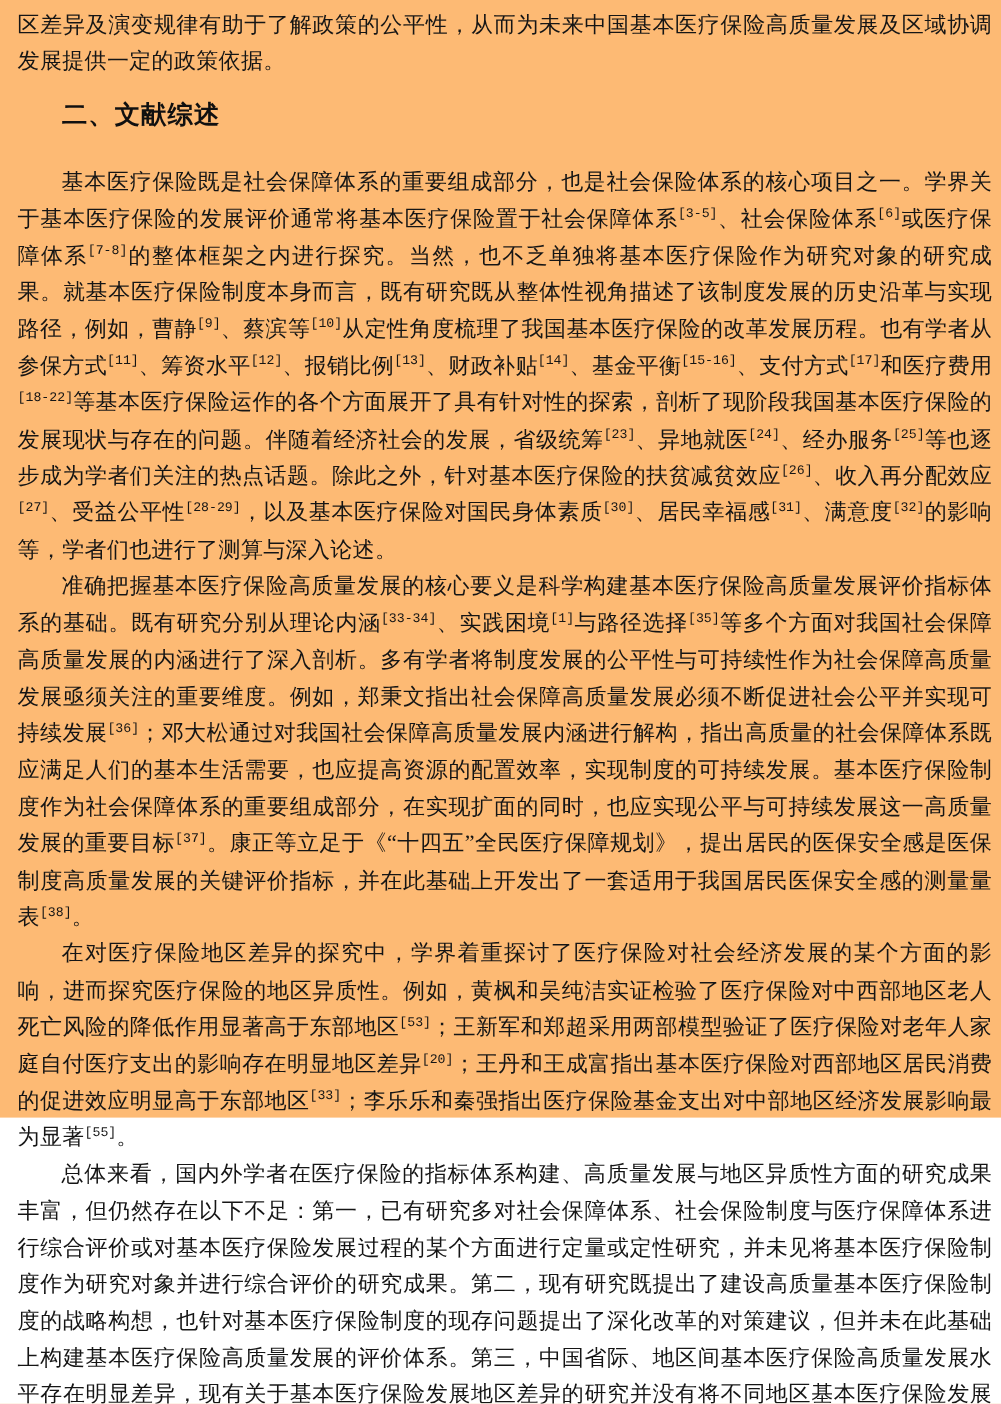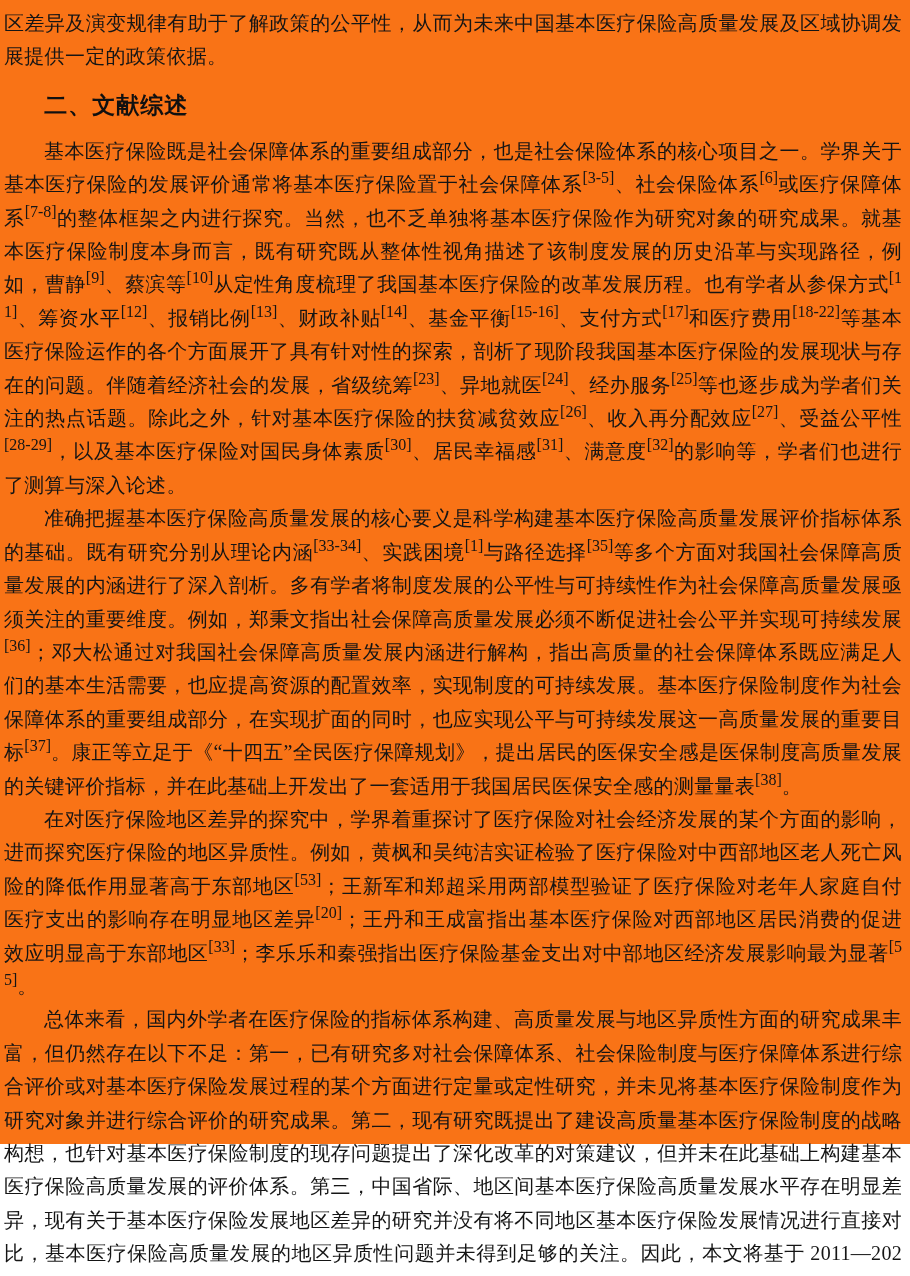--- a/index.html
+++ b/index.html
@@ -11,52 +11,52 @@
     width: 910px;
     height: 1276px;
     overflow: hidden;
     box-sizing: border-box;
     color: #151515;
     font-family: "Liberation Serif", "DejaVu Serif", serif;
   }
   .page {
     box-sizing: border-box;
     width: 910px;
-    height: 1144px;
-    padding: 7px 8px 0 4px;
-    background: #f97316;
+    height: 1016px;
+    padding: 7px 8px 0 16px;
+    background: #fdba74;
   }
   p.para {
     margin: 0;
     font-size: 20px;
     line-height: 33.4px;
     text-align: justify;
     text-justify: inter-ideograph;
     letter-spacing: 0.3px;
     word-break: break-all;
   }
   p.para.indent {
     text-indent: 2em;
   }
   h2.section-heading {
-    margin: 19px 0 16px 0;
-    font-family: Liberation Serif, serif;
+    margin: 19px 0 31px 0;
+    font-family: Liberation Mono, monospace;
     font-weight: 700;
     font-size: 23px;
     line-height: 26px;
     letter-spacing: 1px;
     text-indent: 1.75em;
     color: #101010;
   }
   sup.ref {
-    font-size: 16px;
+    font-size: 12px;
     line-height: 0;
     letter-spacing: 0;
     vertical-align: super;
-    font-family: Liberation Serif, serif;
+    font-family: Liberation Mono, monospace;
   }
 </style>
 </head>
 <body>
 
 <div class="page">
   <div>
       <p class="para">区差异及演变规律有助于了解政策的公平性，从而为未来中国基本医疗保险高质量发展及区域协调发展提供一定的政策依据。</p>
       <h2 class="section-heading">二、文献综述</h2>
       <p class="para indent">基本医疗保险既是社会保障体系的重要组成部分，也是社会保险体系的核心项目之一。学界关于基本医疗保险的发展评价通常将基本医疗保险置于社会保障体系<sup class="ref">[3-5]</sup>、社会保险体系<sup class="ref">[6]</sup>或医疗保障体系<sup class="ref">[7-8]</sup>的整体框架之内进行探究。当然，也不乏单独将基本医疗保险作为研究对象的研究成果。就基本医疗保险制度本身而言，既有研究既从整体性视角描述了该制度发展的历史沿革与实现路径，例如，曹静<sup class="ref">[9]</sup>、蔡滨等<sup class="ref">[10]</sup>从定性角度梳理了我国基本医疗保险的改革发展历程。也有学者从参保方式<sup class="ref">[11]</sup>、筹资水平<sup class="ref">[12]</sup>、报销比例<sup class="ref">[13]</sup>、财政补贴<sup class="ref">[14]</sup>、基金平衡<sup class="ref">[15-16]</sup>、支付方式<sup class="ref">[17]</sup>和医疗费用<sup class="ref">[18-22]</sup>等基本医疗保险运作的各个方面展开了具有针对性的探索，剖析了现阶段我国基本医疗保险的发展现状与存在的问题。伴随着经济社会的发展，省级统筹<sup class="ref">[23]</sup>、异地就医<sup class="ref">[24]</sup>、经办服务<sup class="ref">[25]</sup>等也逐步成为学者们关注的热点话题。除此之外，针对基本医疗保险的扶贫减贫效应<sup class="ref">[26]</sup>、收入再分配效应<sup class="ref">[27]</sup>、受益公平性<sup class="ref">[28-29]</sup>，以及基本医疗保险对国民身体素质<sup class="ref">[30]</sup>、居民幸福感<sup class="ref">[31]</sup>、满意度<sup class="ref">[32]</sup>的影响等，学者们也进行了测算与深入论述。</p>

